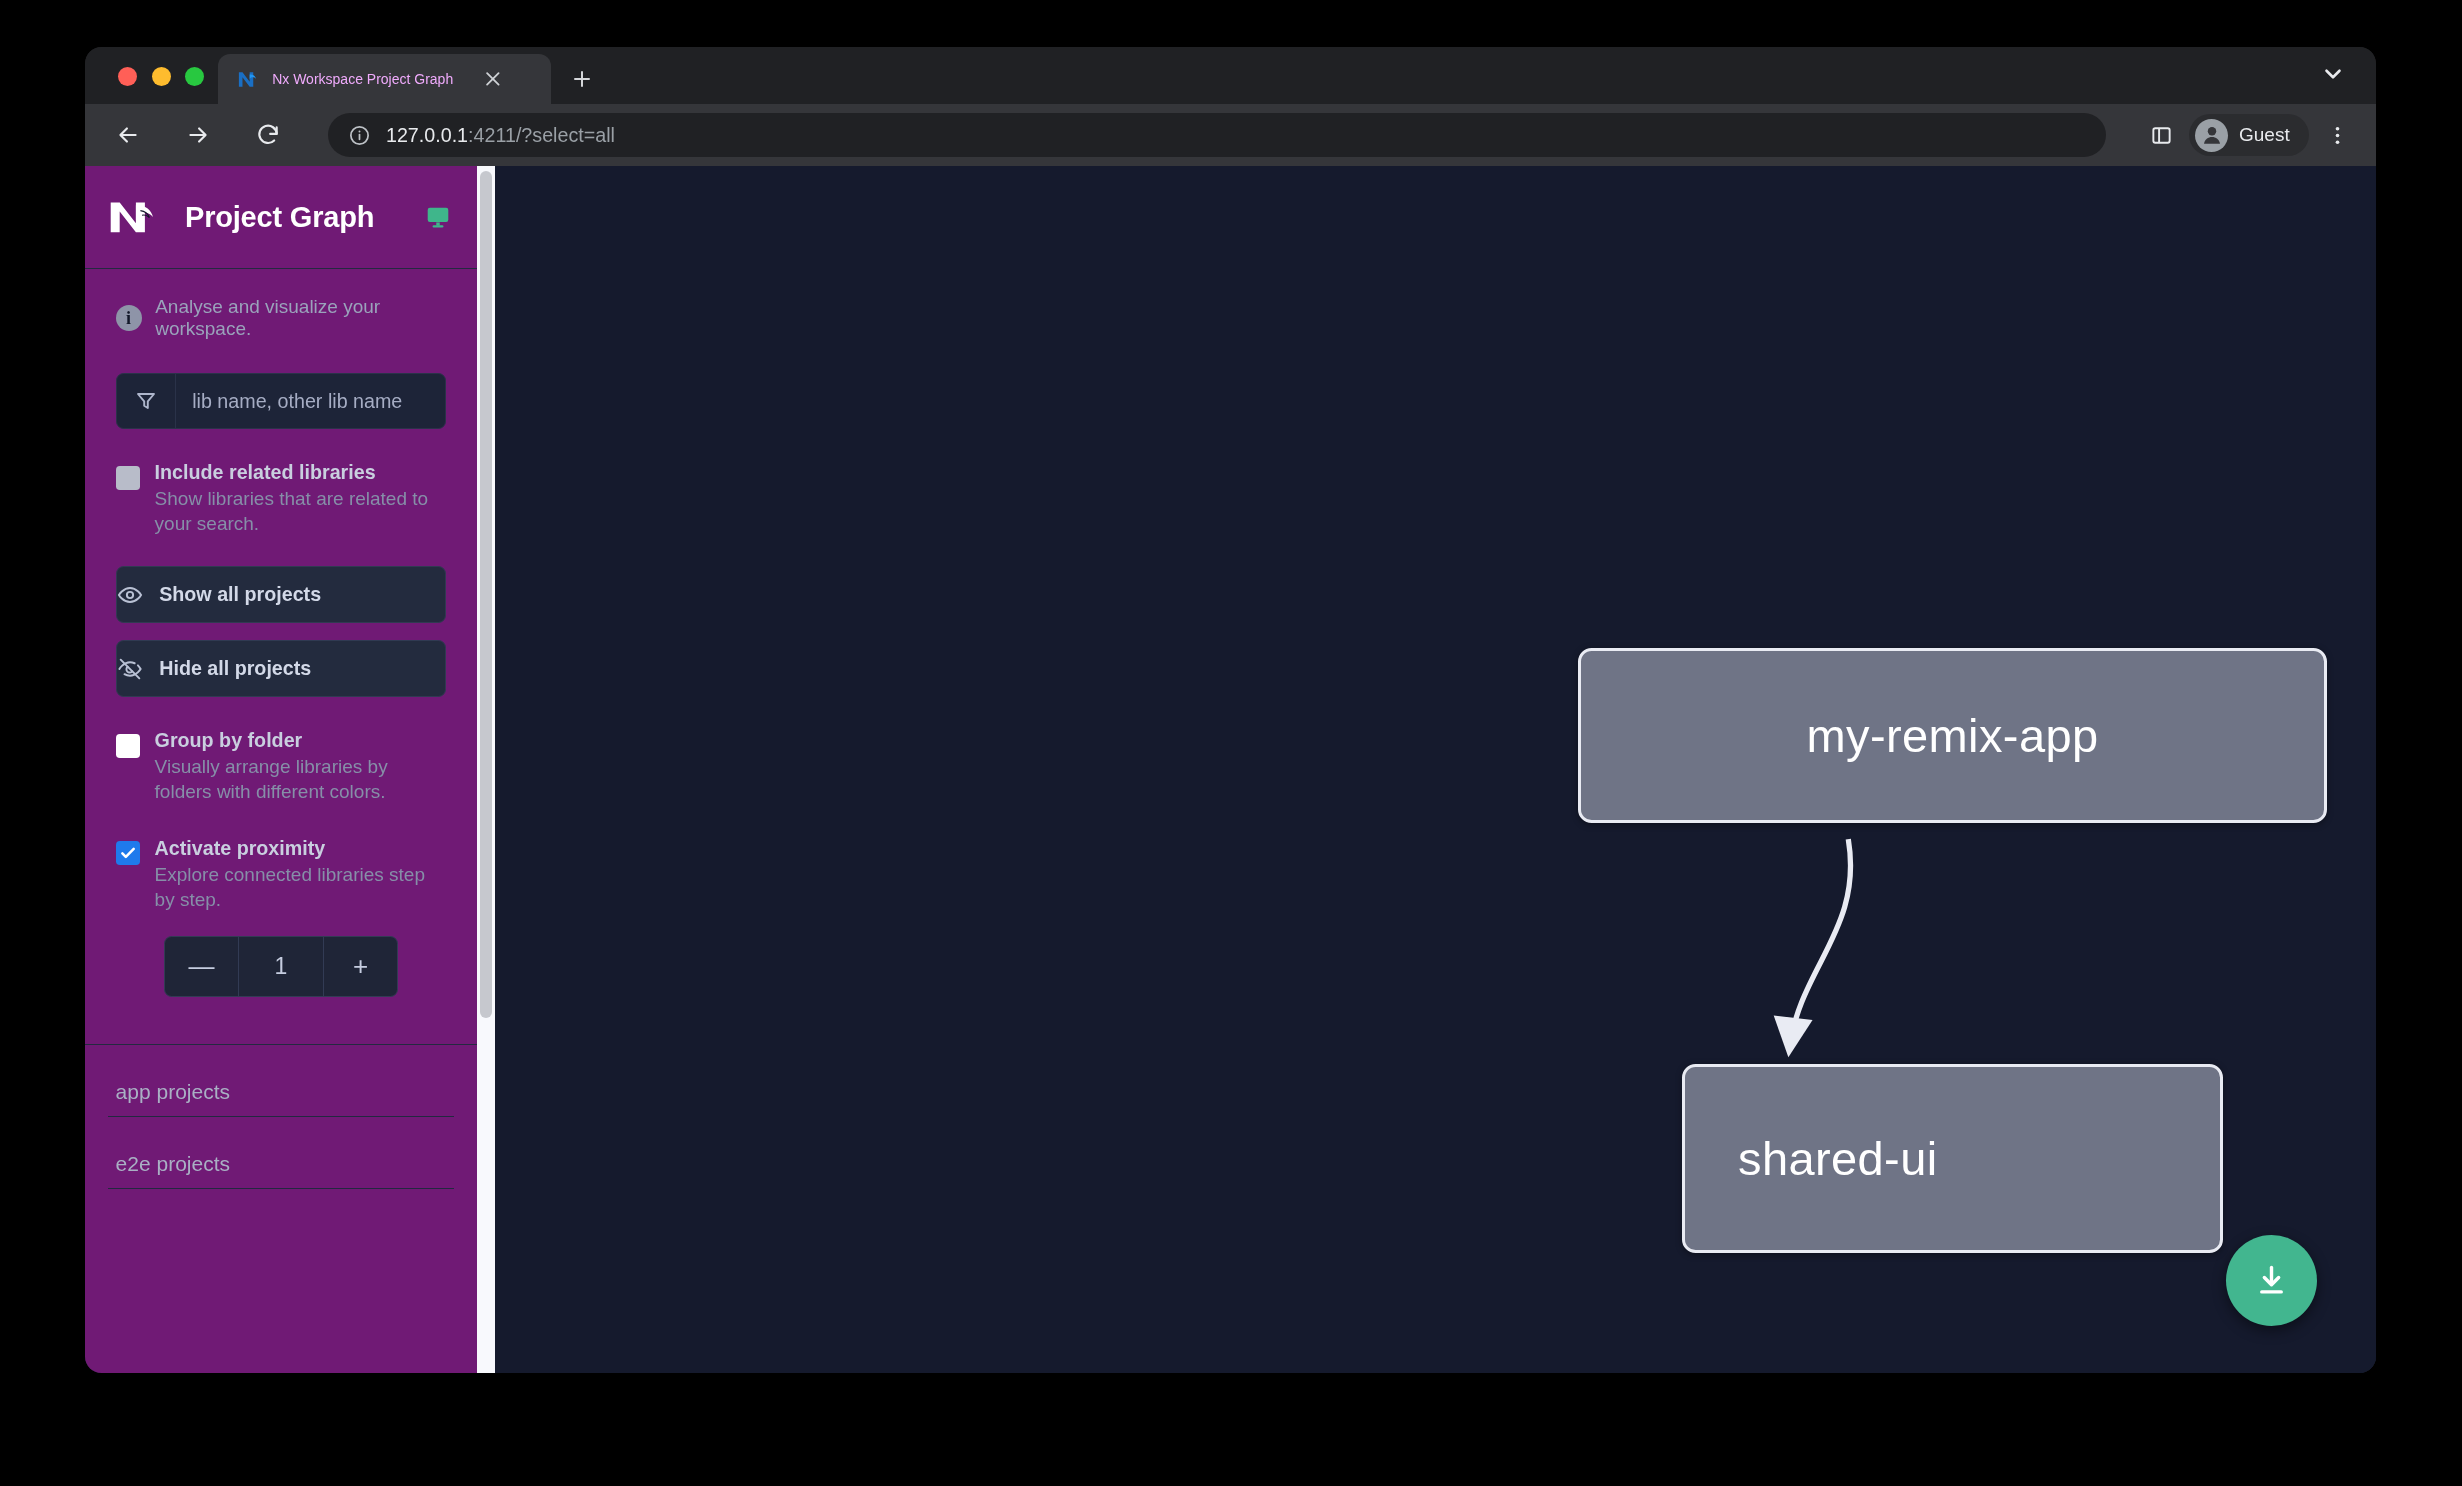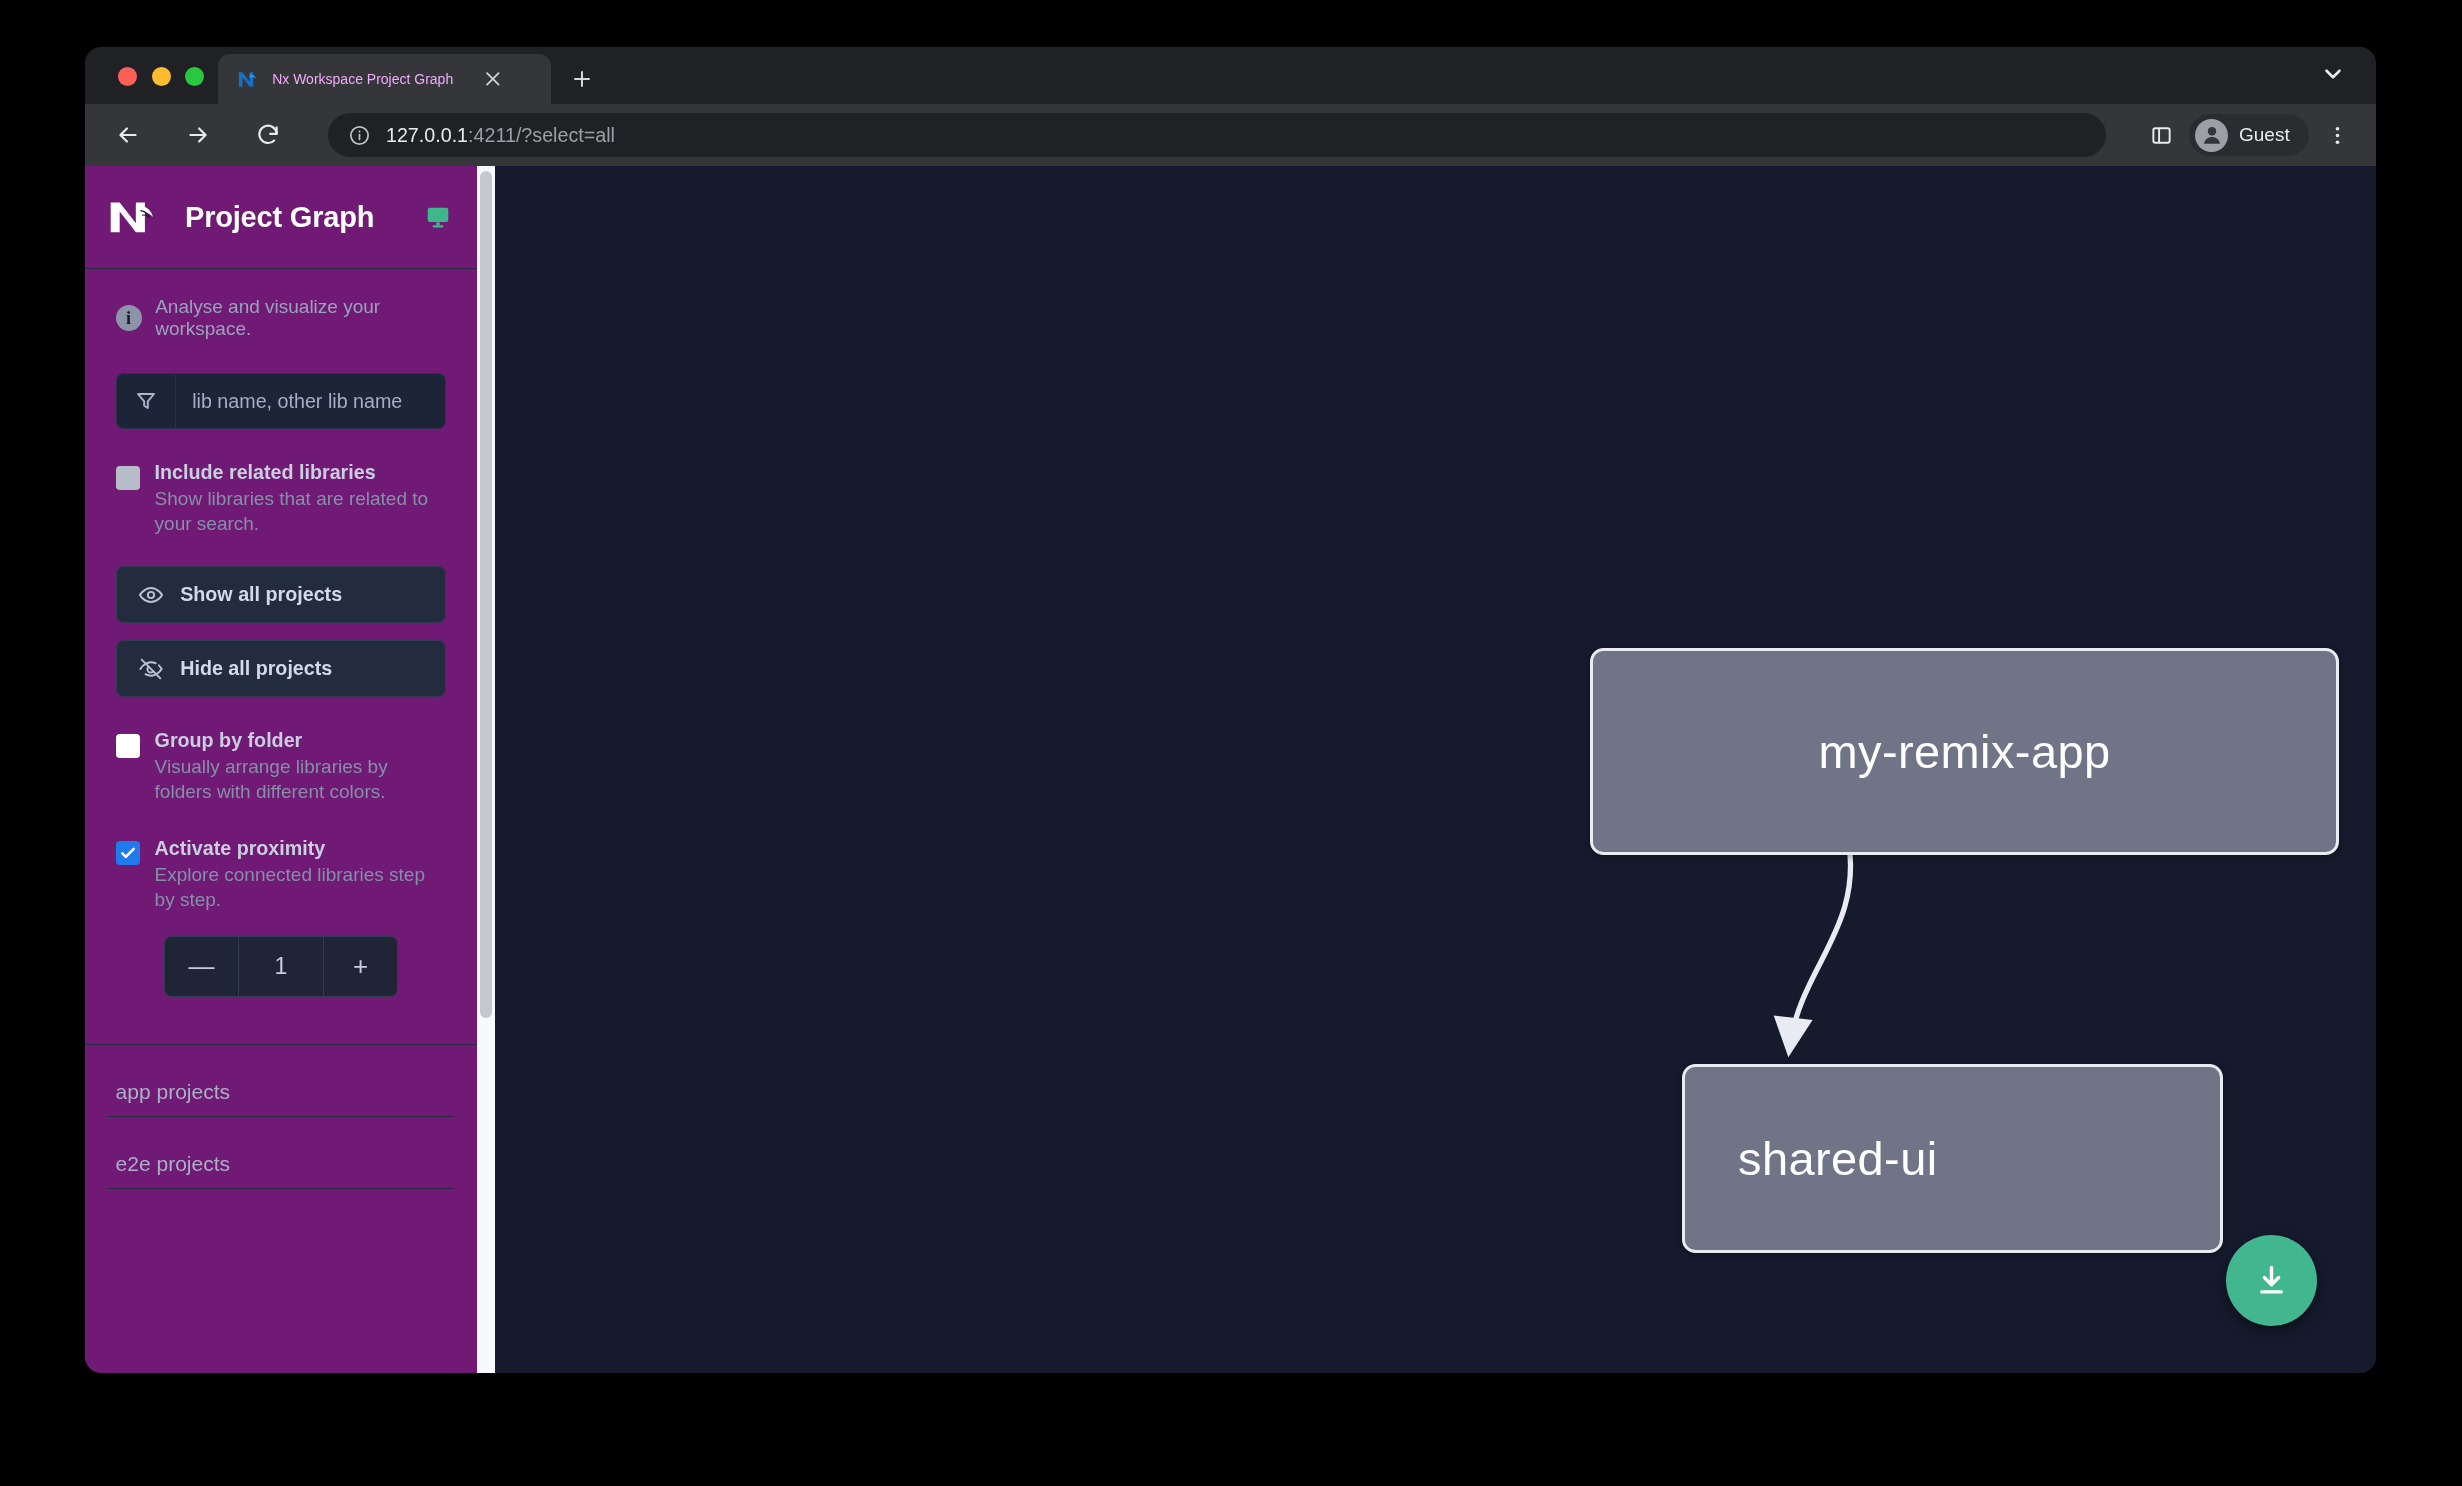--- a/index.html
+++ b/index.html
@@ -193,21 +193,20 @@
   .opt-desc { font-size: 19px; color: #868fa8; line-height: 1.32; margin-top: 2.3px; }
 
   .sb-btn {
     margin: 0 7.6px;
     height: 57px;
     background: #232b3e;
     border: 0.8px solid #303a52;
     border-radius: 7.6px;
     display: flex; align-items: center;
     gap: 16.6px;
-    padding-left: 21px;
   }
   .sb-btn .bicon { color: #b9c1d4; display: flex; flex: none; }
   .sb-btn-label { font-size: 19.7px; font-weight: 700; color: #d3d9e8; }
 
   .stepper {
     margin: 24px auto 0 auto;
     width: 234px; height: 61px;
     background: #1f2537;
     border: 0.8px solid #323b54;
     border-radius: 7.6px;
@@ -266,21 +265,21 @@
     display: flex; align-items: center;
     padding: 0 27px;
     box-shadow: 0 1.5px 6px rgba(0,0,0,.35);
   }
   .node-label {
     font-size: 47px;
     color: #ffffff;
     letter-spacing: 0.4px;
     white-space: nowrap;
   }
-  #node-remix { left: 1083px; top: 482px; width: 749px; height: 207px; justify-content: center; margin-left: 12px; }
+  #node-remix { left: 1083px; top: 482px; width: 749px; height: 175px; justify-content: center; }
   #node-shared { left: 1187px; top: 898px; width: 541px; height: 189px; padding-left: 53px; text-align: right; }
 
   .edge-svg { position: absolute; left: 0; top: 0; width: 100%; height: 100%; pointer-events: none; }
 
   .fab {
     position: absolute;
     right: 59px; bottom: 47px;
     width: 91px; height: 91px;
     border-radius: 50%;
     background: #42b68f;

